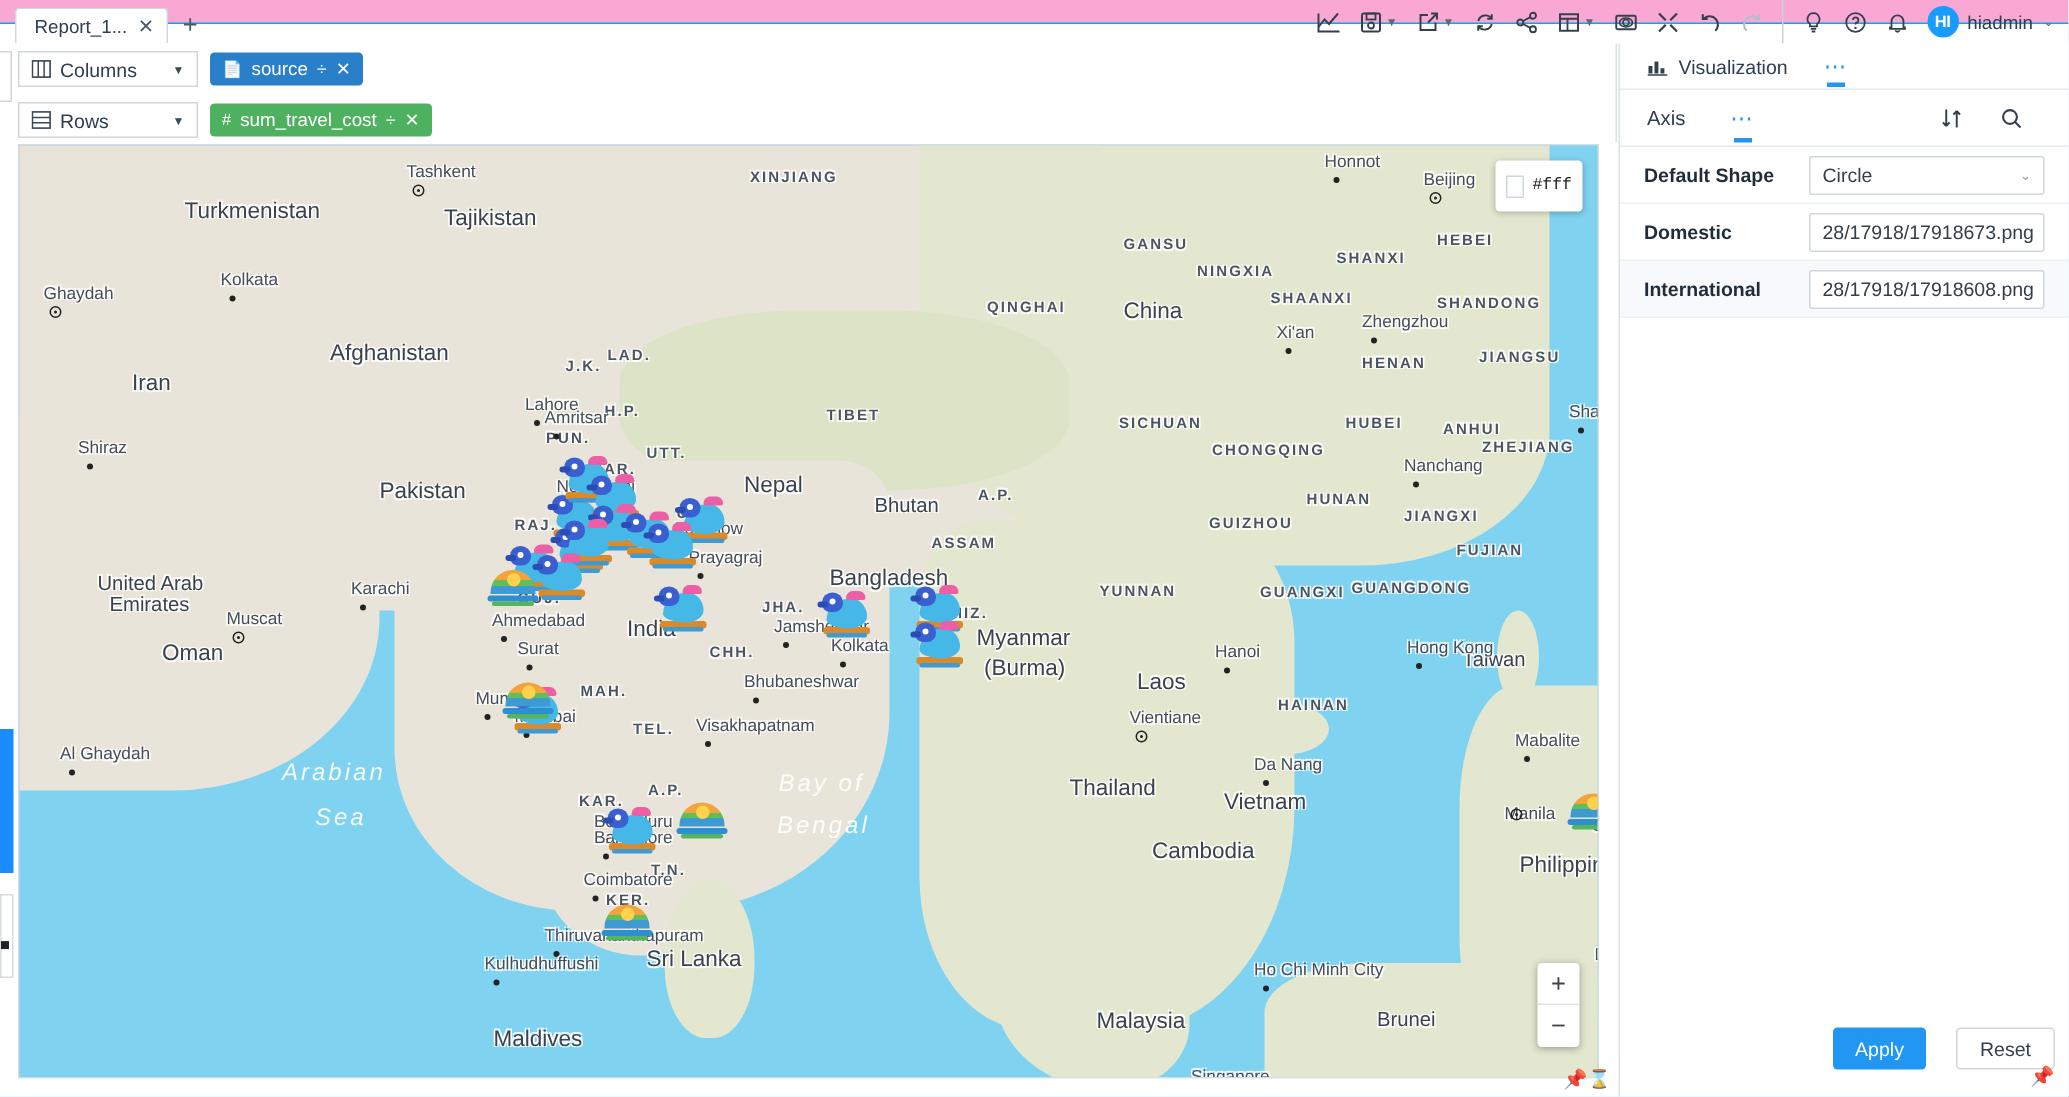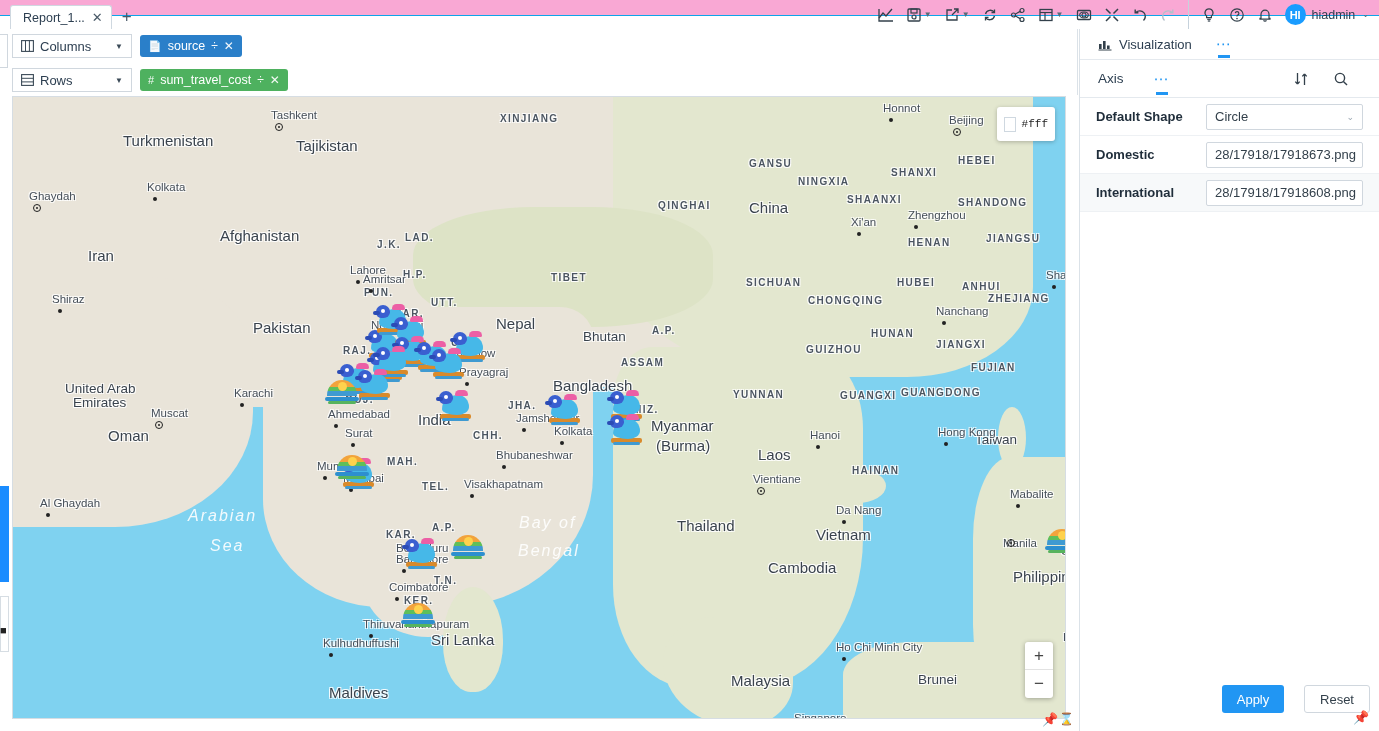--- a/index.html
+++ b/index.html
@@ -369,21 +369,21 @@
           <div class="lbl country" style="left: 75px; top: 150px;">Iran</div>
           <div class="lbl country" style="left: 240px; top: 222px;">Pakistan</div>
           <div class="lbl country" style="left: 483px; top: 218px;">Nepal</div>
           <div class="lbl country sm" style="left: 570px; top: 232px;">Bhutan</div>
           <div class="lbl country" style="left: 405px; top: 314px;">India</div>
           <div class="lbl country" style="left: 540px; top: 280px;">Bangladesh</div>
           <div class="lbl country" style="left: 736px; top: 102px;">China</div>
           <div class="lbl country" style="left: 638px; top: 320px;">Myanmar</div>
           <div class="lbl country" style="left: 643px; top: 340px;">(Burma)</div>
           <div class="lbl country" style="left: 745px; top: 349px;">Laos</div>
-          <div class="lbl country" style="left: 664px; top: 420px; text-align: center;">Thailand</div>
+          <div class="lbl country" style="left: 700px; top: 420px; text-align: center;">Thailand</div>
           <div class="lbl country" style="left: 803px; top: 429px;">Vietnam</div>
           <div class="lbl country" style="left: 755px; top: 462px;">Cambodia</div>
           <div class="lbl country" style="left: 718px; top: 575px;">Malaysia</div>
           <div class="lbl country" style="left: 95px; top: 330px;">Oman</div>
           <div class="lbl country sm" style="left: 962px; top: 335px; text-align: right;">Taiwan</div>
           <div class="lbl country" style="left: 1000px; top: 471px;">Philippin</div>
           <div class="lbl country" style="left: 418px; top: 534px; text-align: right;">Sri Lanka</div>
           <div class="lbl country" style="left: 316px; top: 587px;">Maldives</div>
           <div class="lbl country sm" style="left: 905px; top: 575px;">Brunei</div>
           <div class="lbl country sm" style="left: 52px; top: 284px;">United Arab</div>

